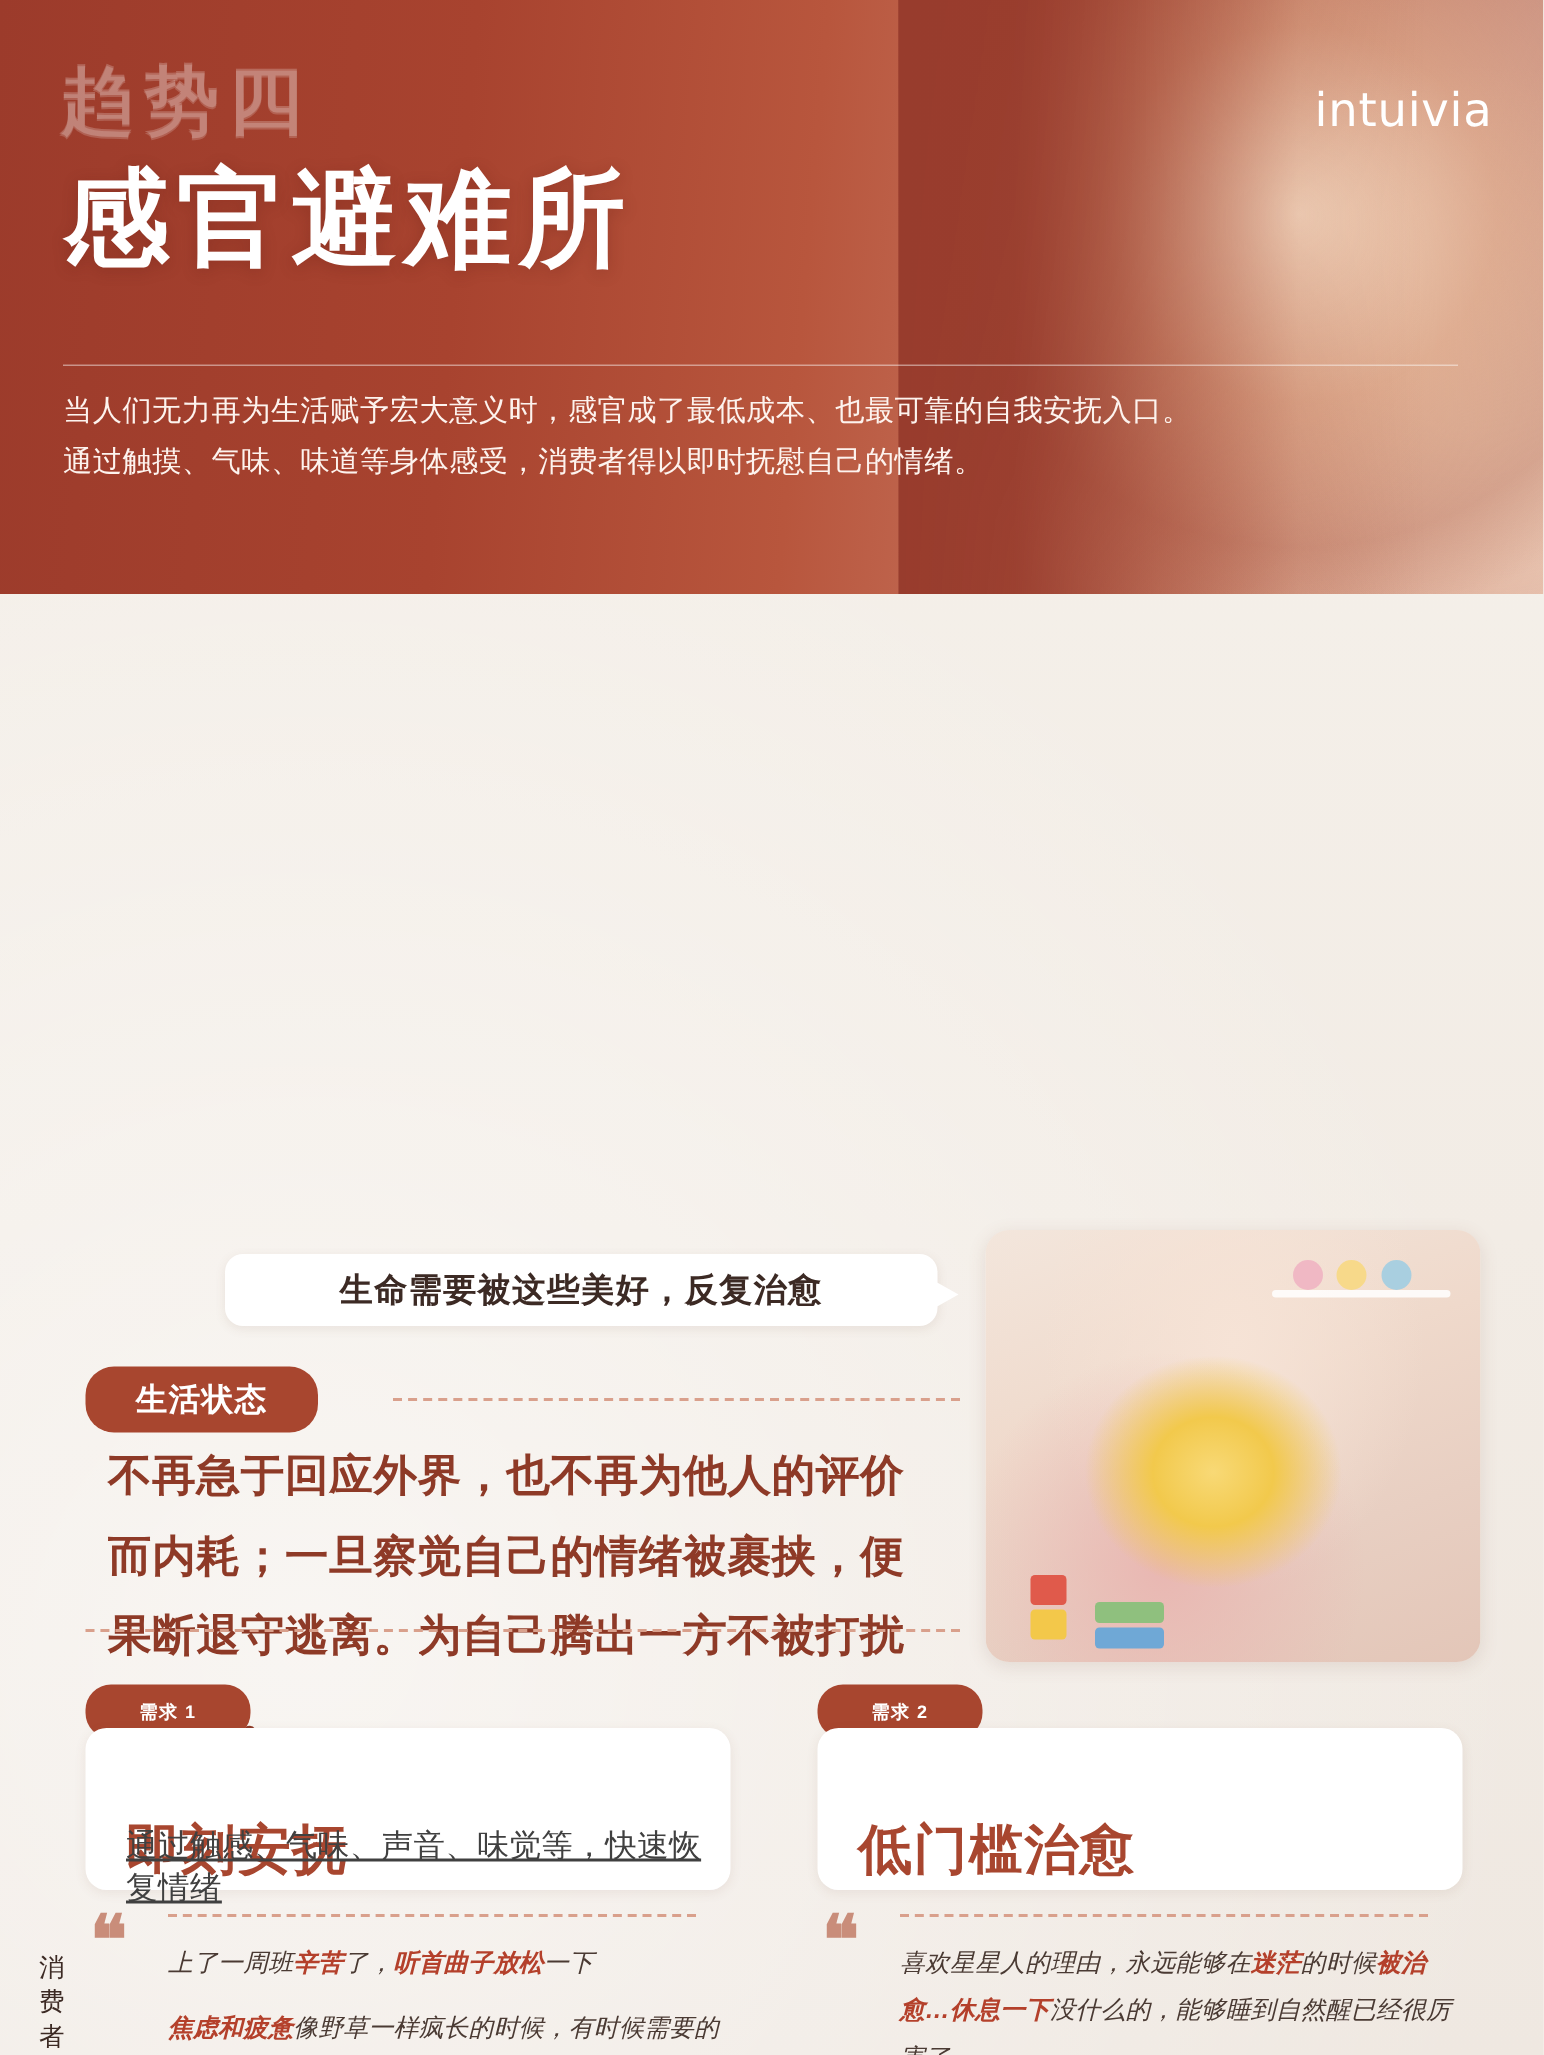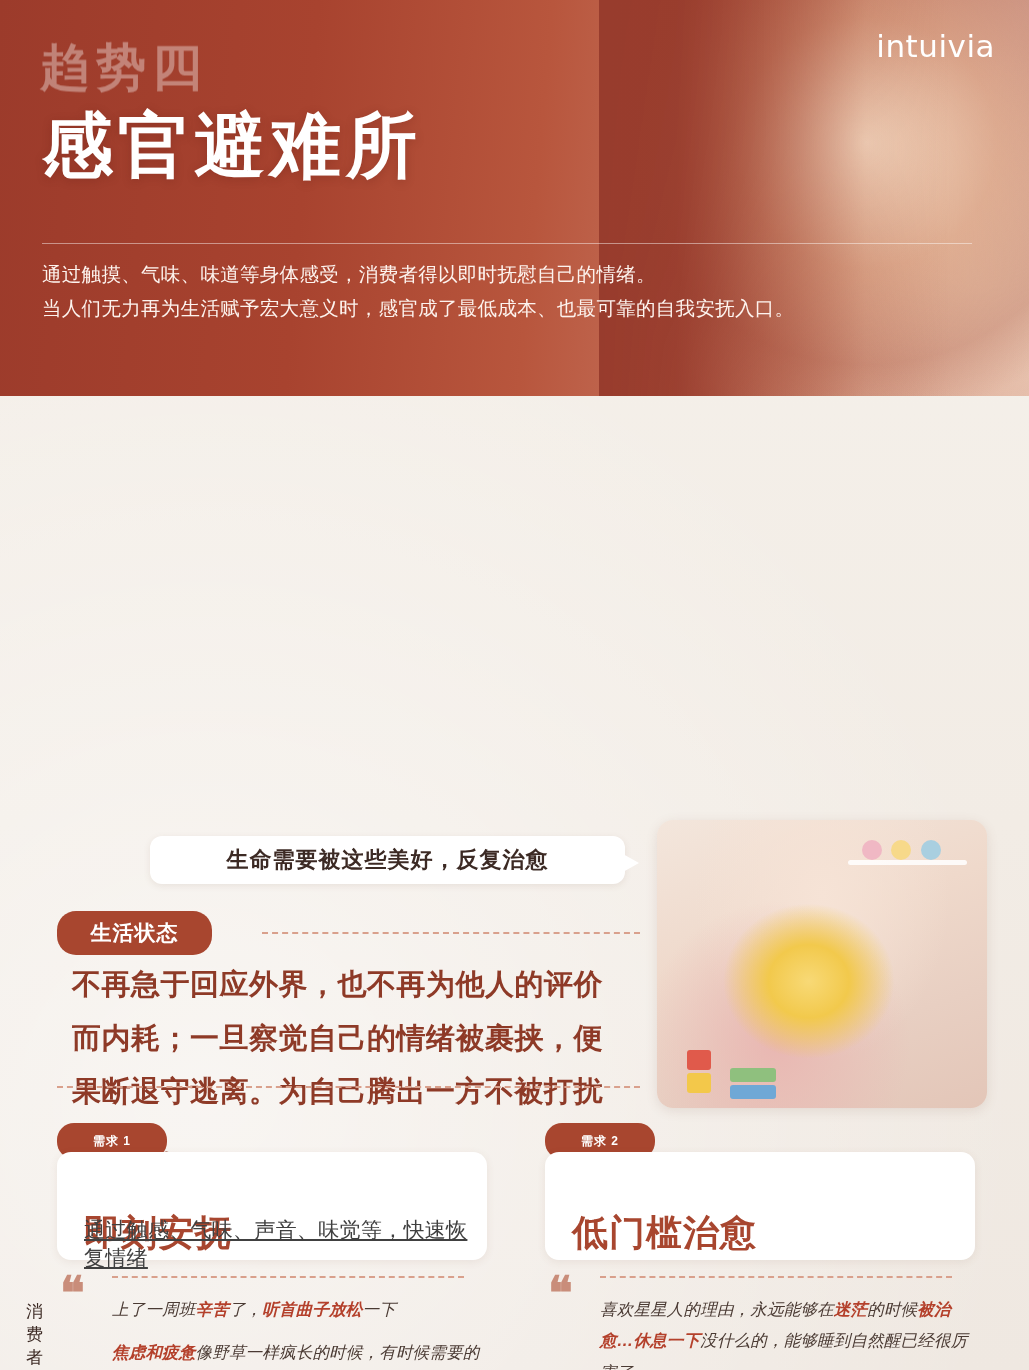--- a/index.html
+++ b/index.html
@@ -29,21 +29,21 @@
       radial-gradient(ellipse at 62% 36%, rgba(250,226,200,.85) 0%, rgba(220,160,125,.5) 35%, rgba(160,70,50,.25) 62%, rgba(150,60,44,0) 78%),
       radial-gradient(ellipse at 88% 72%, rgba(245,215,185,.55), rgba(200,120,90,0) 60%),
       linear-gradient(115deg, rgba(156,59,43,1) 0%, rgba(170,80,60,.75) 22%, rgba(200,135,110,.35) 45%, rgba(220,175,150,.15) 70%, rgba(228,190,165,.05) 100%);
     filter:saturate(.95);
   }
   .header .photo:after{
     content:"";position:absolute;inset:0;
     background:linear-gradient(90deg,#9c3b2b 0%,rgba(156,59,43,.92) 18%,rgba(166,70,50,.55) 40%,rgba(180,95,72,.15) 62%,rgba(190,110,85,0) 82%);
   }
   .logo{
-    position:absolute;right:34px;top:28px;z-index:5;
+    position:absolute;right:34px;top:56px;z-index:5;
     color:#fff;font-size:31px;letter-spacing:.5px;font-weight:500;
     font-family:"DejaVu Sans",sans-serif;
   }
   .trend-label{
     position:absolute;left:40px;top:34px;z-index:4;
     font-size:50px;font-weight:bold;letter-spacing:6px;
     color:rgba(255,255,255,.22);
     text-shadow:0 1px 0 rgba(255,255,255,.18);
     font-family:"DejaVu Sans","Liberation Sans",sans-serif;
   }
@@ -142,22 +142,22 @@
 
 <div class="page">
 
   <div class="header">
     <div class="photo"></div>
     <div class="logo">intuivia</div>
     <div class="trend-label">趋势四</div>
     <div class="main-title">感官避难所</div>
     <div class="hr-line"></div>
     <div class="lede">
+      <div>当人们无力再为生活赋予宏大意义时，感官成了最低成本、也最可靠的自我安抚入口。</div>
       <div>通过触摸、气味、味道等身体感受，消费者得以即时抚慰自己的情绪。</div>
-      <div>当人们无力再为生活赋予宏大意义时，感官成了最低成本、也最可靠的自我安抚入口。</div>
     </div>
   </div>
 
   <div class="body-wrap">
 
     <div class="speech">生命需要被这些美好，反复治愈</div>
 
     <div class="hero-photo">
       <div class="shelf"></div>
       <div class="bear" style="left:62%;top:7%;width:20px;height:20px;background:#f0b8c4;"></div>

